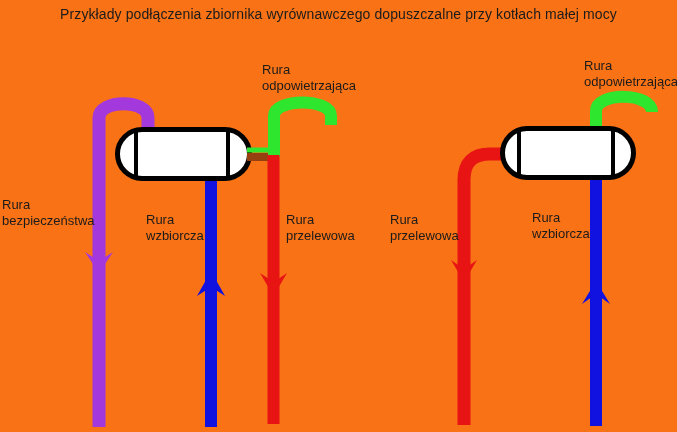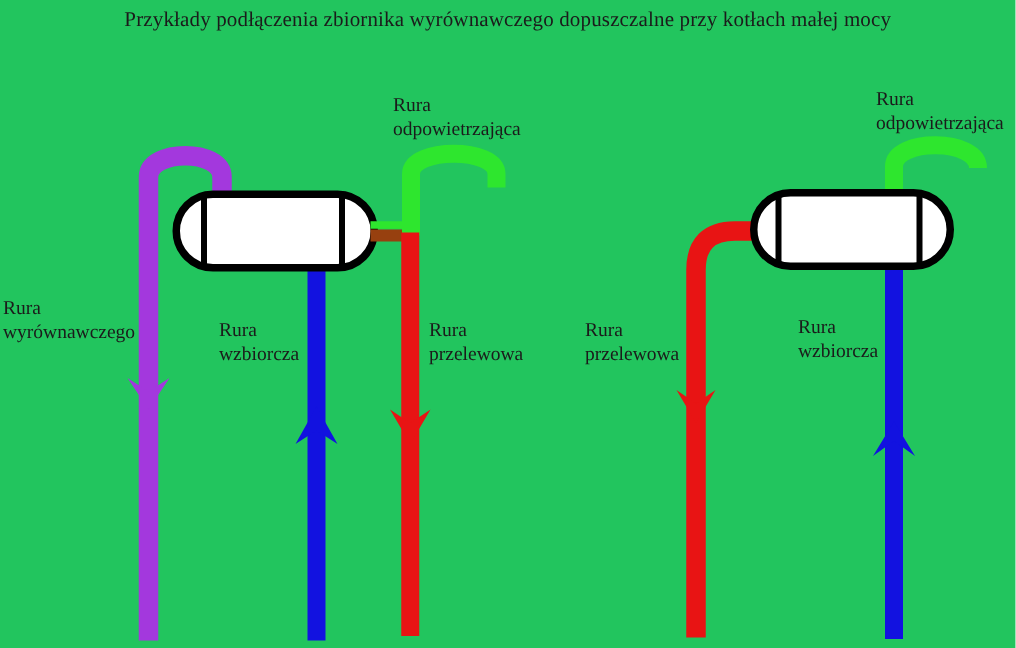--- a/index.html
+++ b/index.html
@@ -1,18 +1,18 @@
 <!DOCTYPE html>
 <html><head>
 <meta charset="utf-8">
 <style>
   html,body{margin:0;padding:0;background:#fff;}
   .stage{
-    position:relative;width:677px;height:432px;background:#22c55e;
-    font-family:Liberation Serif, serif;color:#1b1b1b;overflow:hidden;
+    position:relative;width:677px;height:432px;background:#f97316;
+    font-family:Liberation Sans, sans-serif;color:#1b1b1b;overflow:hidden;
   }
   .title{
     position:absolute;top:6px;left:0;width:677px;text-align:center;
     font-size:14px;letter-spacing:.1px;
   }
   .lbl{position:absolute;font-size:13px;line-height:16px;}
   .lbl-vent-left{left:262px;top:62px;width:108px;}
   .lbl-safety{left:2px;top:197px;width:100px;}
   .lbl-expansion-left{left:146px;top:212px;width:70px;}
   .lbl-overflow-left{left:286px;top:212px;width:80px;}
@@ -63,21 +63,21 @@
       <rect x="502.5" y="128.5" width="131" height="49" rx="24.5" fill="#ffffff" stroke-width="5" stroke="#000000"></rect>
       <path d="M519,130 V176 M613,130 V176" fill="none" stroke-width="4" stroke="#000000"></path>
 
       <path d="M464,282 L451,260 L464,269 L477,260 Z" fill="#e81414"></path>
       <path d="M596,281 L610,304 L596,294 L582,304 Z" fill="#1212e0"></path>
     </g>
   </svg>
 
   <div class="lbl lbl-vent-left">Rura odpowietrzająca</div>
 
-  <div class="lbl lbl-safety">Rura wyrównawczego</div>
+  <div class="lbl lbl-safety">Rura bezpieczeństwa</div>
 
   <div class="lbl lbl-expansion-left">Rura wzbiorcza</div>
 
   <div class="lbl lbl-overflow-left">Rura przelewowa</div>
 
 
   <div class="lbl lbl-overflow-right">Rura przelewowa</div>
 
   <div class="lbl lbl-expansion-right">Rura wzbiorcza</div>
 

